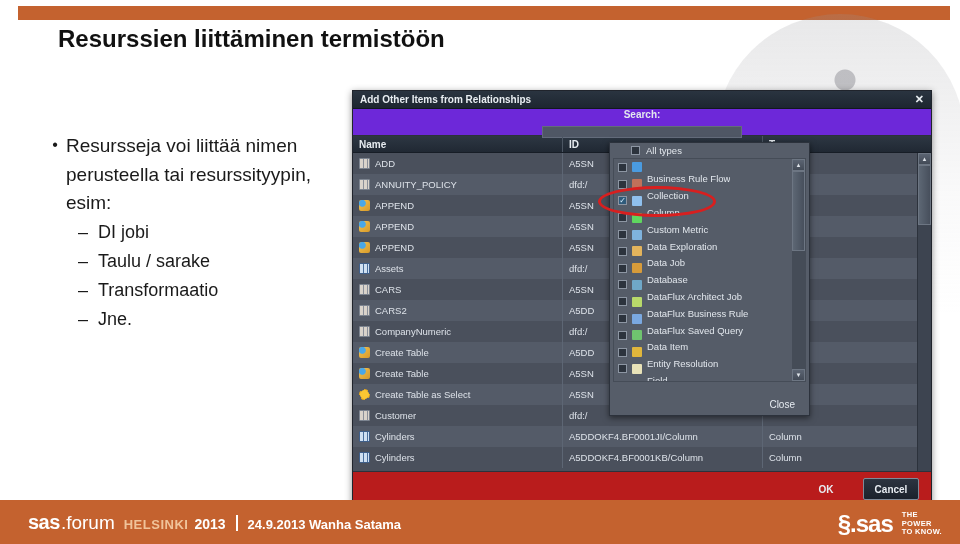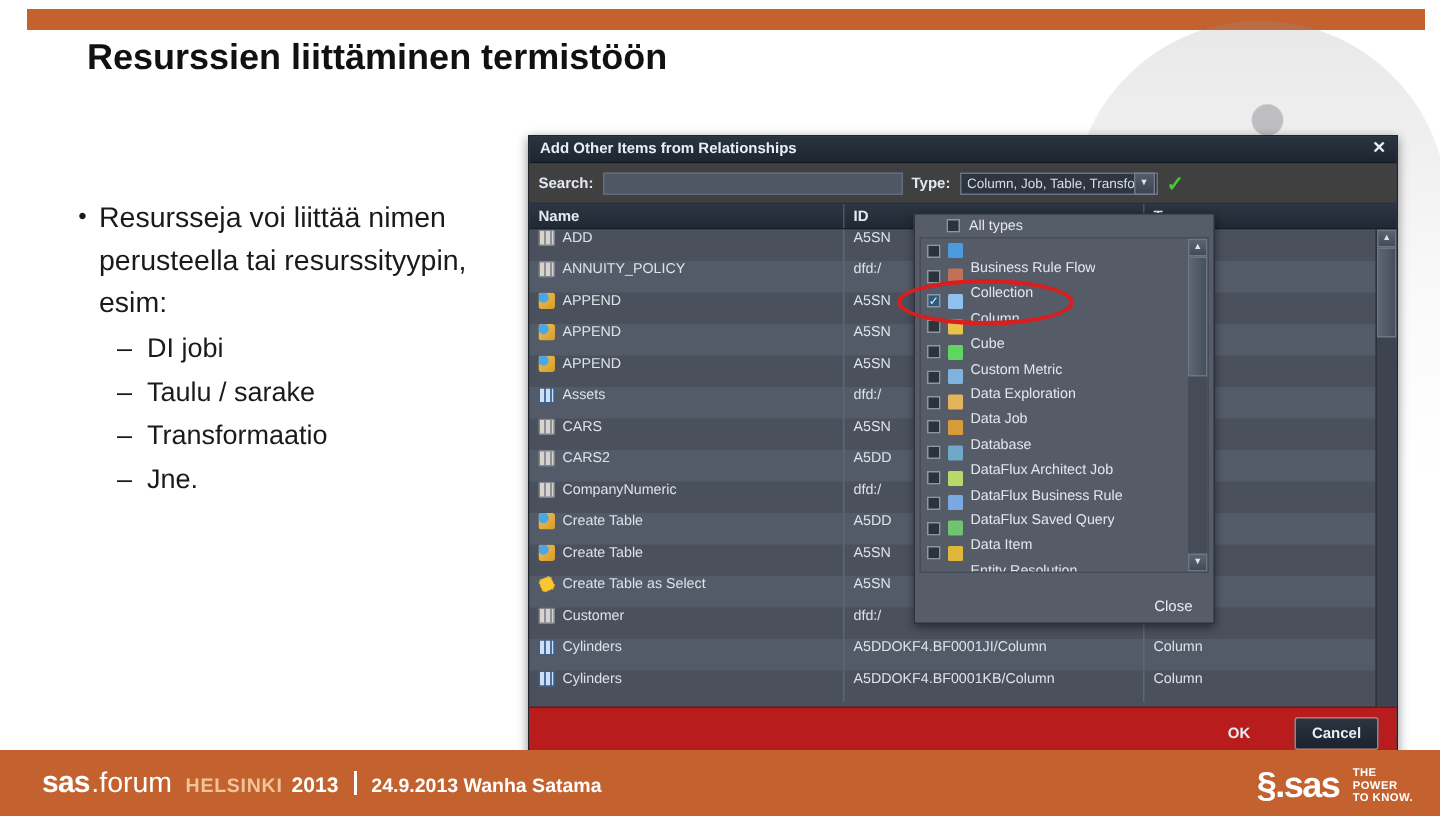--- a/index.html
+++ b/index.html
@@ -60,22 +60,23 @@
     font-size:10px;color:#dfe3e8;
   }
   #dlg-title{
     height:17px;background:linear-gradient(180deg,#2a3440,#1d2630);
     display:flex;align-items:center;justify-content:space-between;padding:0 7px;
     border-bottom:1px solid #121820;
   }
   #dlg-title-text{font-size:10px;font-weight:bold;color:#e9eef2;}
   #dlg-close{font-size:11px;font-weight:bold;color:#e9eef2;cursor:pointer;line-height:1;}
   #dlg-searchbar{
-    height:26px;background:#404040;display:flex;align-items:center;padding:0 6px;gap:6px;
+    height:26px;background:#6d28d9;display:flex;align-items:center;padding:0 6px;gap:6px;
     border-bottom:1px solid #2c323c;
+    flex-direction:column;
   }
   .lbl{font-size:10px;font-weight:bold;color:#e3e8ee;}
   #search-input{
     width:200px;height:15px;background:#4f5765;border:1px solid #636c7b;
     color:#e8ecf1;font-size:9px;padding:0 3px;box-sizing:border-box;
     font-family:"Liberation Sans", sans-serif;
   }
   #type-combo{
     width:132px;height:15px;background:#2e3540;border:1px solid #6a7483;
     display:flex;align-items:center;justify-content:space-between;
@@ -95,21 +96,21 @@
   }
   .th{font-size:10px;font-weight:bold;color:#e6ebf0;padding-left:6px;box-sizing:border-box;
       border-right:1px solid #4c5663;height:100%;display:flex;align-items:center;}
   .th.name{width:210px;}
   .th.id{width:200px;}
   .th.type{flex:1;border-right:none;}
   #tbl-body{position:relative;height:337px;overflow:hidden;background:#4a505c;}
   .row{height:21px;display:flex;align-items:center;box-sizing:border-box;}
   .row.alt{background:#545b68;}
   .cell{box-sizing:border-box;padding-left:6px;font-size:9.5px;color:#dde2e9;white-space:nowrap;overflow:hidden;
-        height:100%;display:flex;align-items:flex-start;}
+        height:100%;display:flex;align-items:center;}
   .cell.name{width:210px;border-right:1px solid #5d6674;gap:5px;}
   .cell.id{width:200px;border-right:1px solid #5d6674;}
   .cell.type{flex:1;}
   
   .ricon{width:11px;height:11px;flex:0 0 11px;border-radius:1px;}
   .ricon.table{background:
       linear-gradient(90deg,#d9d3cb 0 3px,#8a8f99 3px 4px,#d9d3cb 4px 7px,#8a8f99 7px 8px,#d9d3cb 8px 11px),
       #c9bdb3;border:1px solid #7c8490;box-sizing:border-box;}
   .ricon.job{background:radial-gradient(circle at 30% 30%,#49a7e8 0 3px,transparent 4px),
       linear-gradient(135deg,#f0c253,#d89a28);border-radius:2px;}
@@ -374,25 +375,20 @@
             <span class="dd-icon" style="background: rgb(192, 113, 90);"></span>
             <span class="dd-label">Collection</span>
           </div>
           <div class="dd-item">
             <span class="chk on">✓</span>
             <span class="dd-icon" style="background: rgb(143, 192, 238);"></span>
             <span class="dd-label">Column</span>
           </div>
           <div class="dd-item">
             <span class="chk"></span>
-            <span class="dd-icon" style="background: rgb(232, 194, 74);"></span>
-            <span class="dd-label">Cube</span>
-          </div>
-          <div class="dd-item">
-            <span class="chk"></span>
             <span class="dd-icon" style="background: rgb(95, 214, 95);"></span>
             <span class="dd-label">Custom Metric</span>
           </div>
           <div class="dd-item">
             <span class="chk"></span>
             <span class="dd-icon" style="background: rgb(127, 179, 221);"></span>
             <span class="dd-label">Data Exploration</span>
           </div>
           <div class="dd-item">
             <span class="chk"></span>

